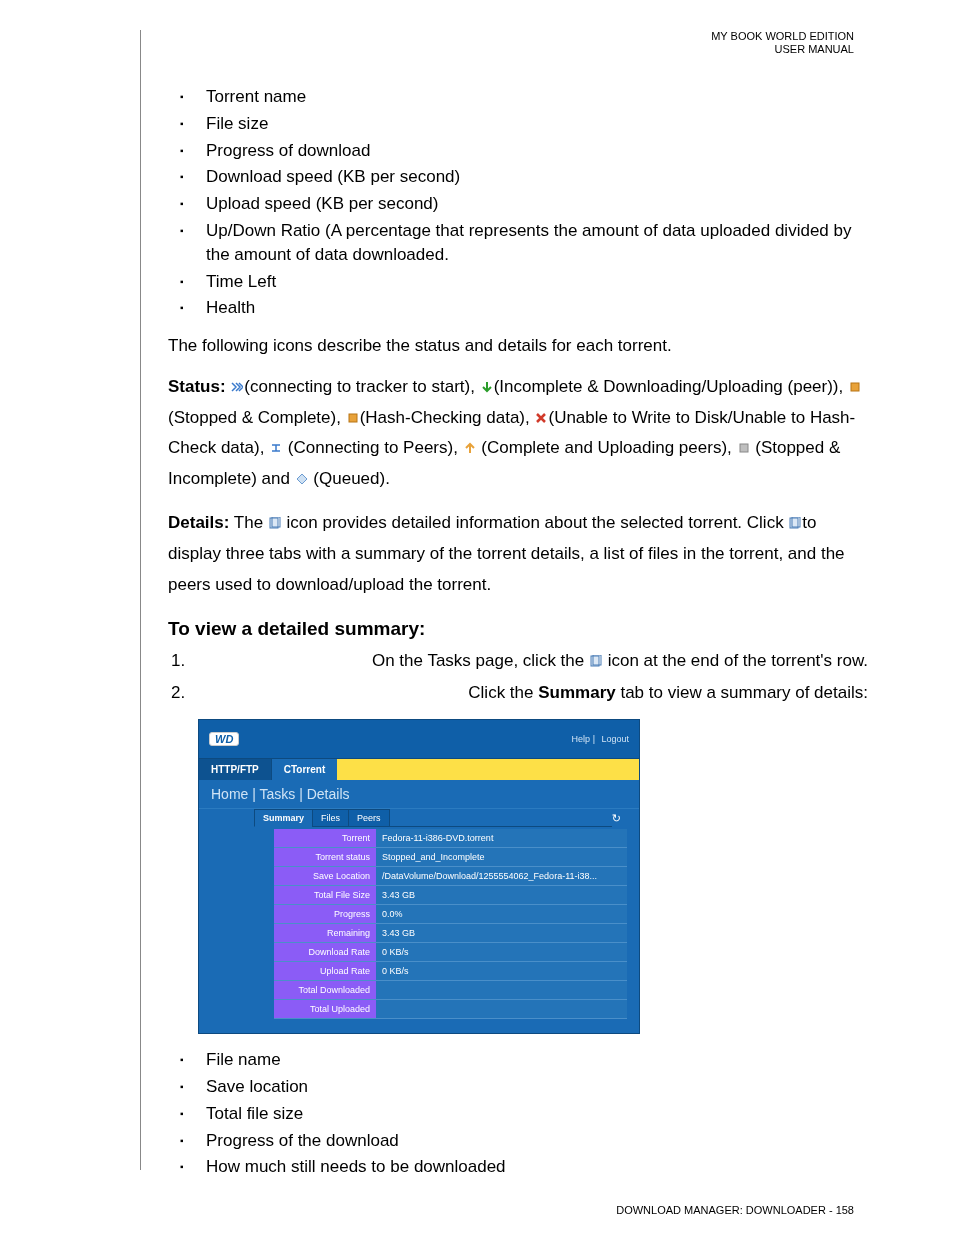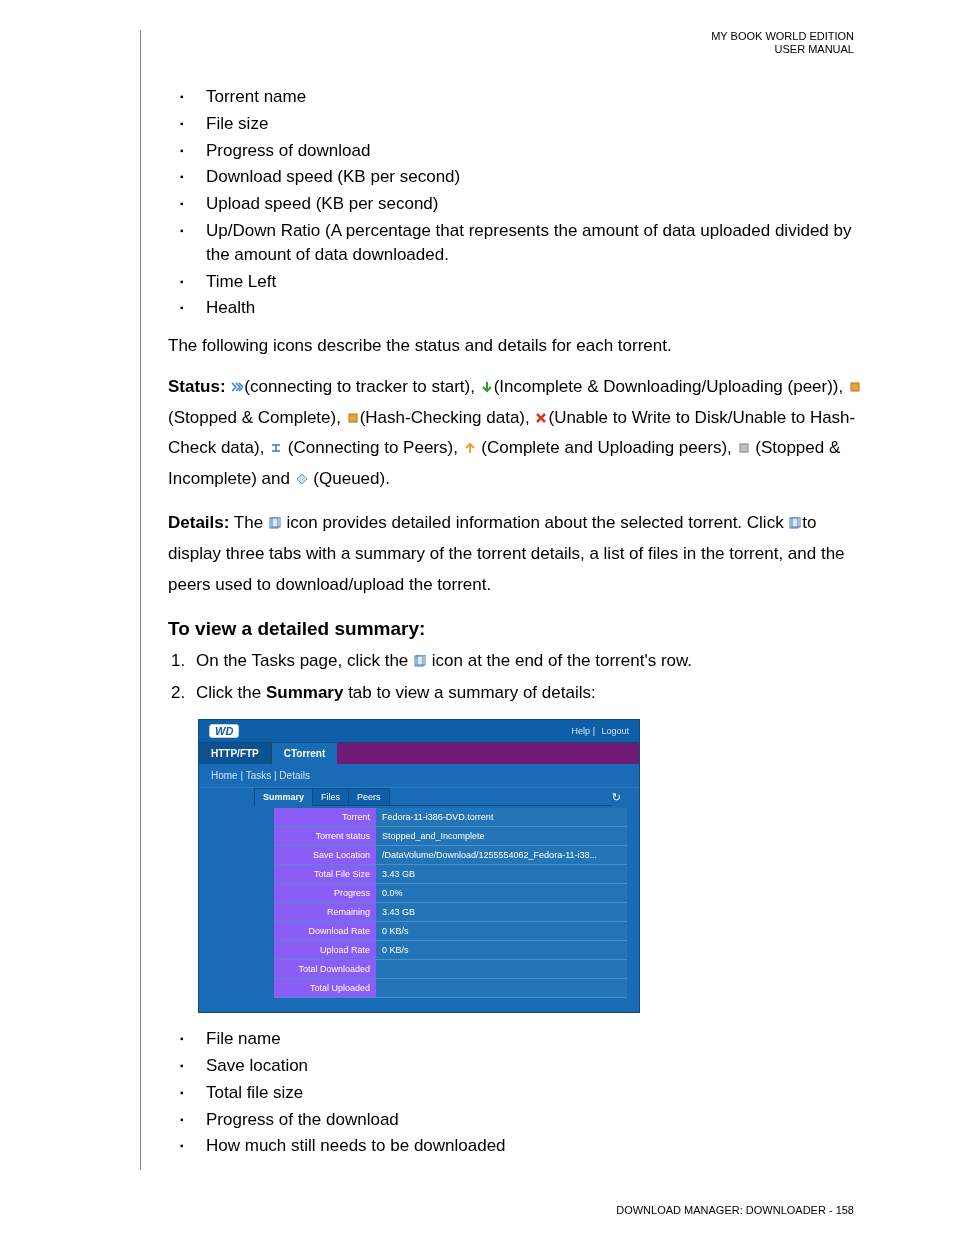--- a/index.html
+++ b/index.html
@@ -40,55 +40,55 @@
   p { margin: 8px 0 14px 0; line-height: 1.4; }
   ul.sq { list-style: none; padding-left: 30px; margin: 4px 0 14px 0; }
   ul.sq li { position: relative; padding-left: 8px; margin: 3px 0; line-height: 1.4; }
   ul.sq li::before {
     content: "▪";
     position: absolute;
     left: -18px;
     font-size: 10px;
     top: 5px;
   }
-  ol { padding-left: 22px; margin: 4px 0 14px 0; }
+  ol { padding-left: 22px; margin: 4px 0 14px 0; text-align: right; }
   ol li { margin: 6px 0; padding-left: 6px; line-height: 1.5; }
   .bold { font-weight: bold; }
   .subhead { font-weight: bold; font-size: 19px; margin: 18px 0 8px 0; }
   .iconbox {
     display: inline-block;
     width: 12px; height: 12px;
     vertical-align: -1px;
     margin: 0 1px;
   }
   .screenshot {
     margin: 10px 0 14px 30px;
     width: 440px;
     background: #1a6bb5;
     border: 1px solid #0d4a80;
     font-size: 10px;
     color: #fff;
   }
   .ss-topbar {
     display: flex; justify-content: space-between; align-items: center;
-    background: #0f5fa8; padding: 4px 10px;
+    background: #0f5fa8; padding: 12px 10px;
     border-bottom: 1px solid #0d4a80;
     gap: 24px;
   }
   .wd-logo {
     background: #fff; color: #0f5fa8; font-weight: bold; font-style: italic;
     padding: 0 5px; border-radius: 3px; font-size: 11px; border: 1px solid #ccc;
   }
   .ss-toplinks { font-size: 9px; color: #cfe3f5; }
   .ss-toplinks span { margin-left: 4px; }
-  .ss-tabs { display: flex; background: #701a75; }
+  .ss-tabs { display: flex; background: #fde047; }
   .ss-tab { padding: 5px 12px; font-size: 10px; font-weight: bold; }
   .ss-tab.inactive { background: #0d5290; border-right: 1px solid #0d4a80; }
   .ss-tab.active { background: #1a6bb5; }
-  .ss-crumbs { padding: 6px 12px; font-size: 10px; color: #cfe3f5; border-bottom: 1px solid #2b7bc0; }
+  .ss-crumbs { padding: 6px 12px; font-size: 14px; color: #cfe3f5; border-bottom: 1px solid #2b7bc0; }
   .ss-subtabs { display: flex; padding: 0 12px 2px 55px; align-items: flex-end; }
   .ss-subtab { padding: 3px 8px; font-size: 9px; background: #0f5fa8; border: 1px solid #0d4a80; margin-right: -1px; }
   .ss-subtab.cur { background: #1a6bb5; font-weight: bold; border-bottom: 1px solid #1a6bb5; }
   .ss-subtab-spacer { flex: 1; border-bottom: 1px solid #0d4a80; }
   .ss-refresh { margin-left: auto; padding: 0 6px 2px 0; font-size: 11px; }
   .ss-table { margin: 0 12px 14px 75px; }
   .ss-row { display: flex; border-bottom: 1px solid #4a8fc9; }
   .ss-label { width: 90px; padding: 4px 6px; font-size: 9px; color: #fff; background: #8b5cf6; text-align: right; }
   .ss-value { flex: 1; padding: 4px 6px; font-size: 9px; color: #fff; background: #2474b8; overflow: hidden; white-space: nowrap; text-overflow: ellipsis; }
   .footer {

